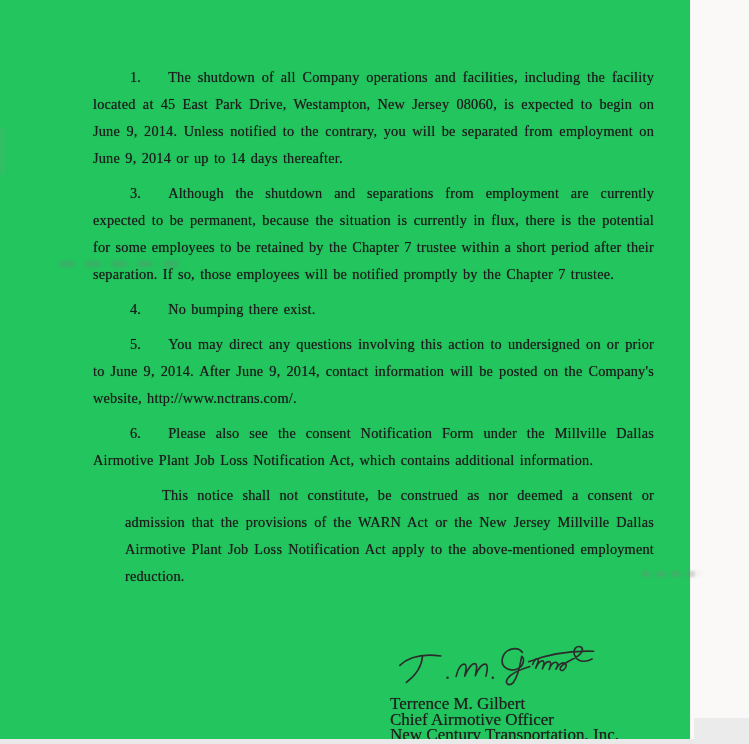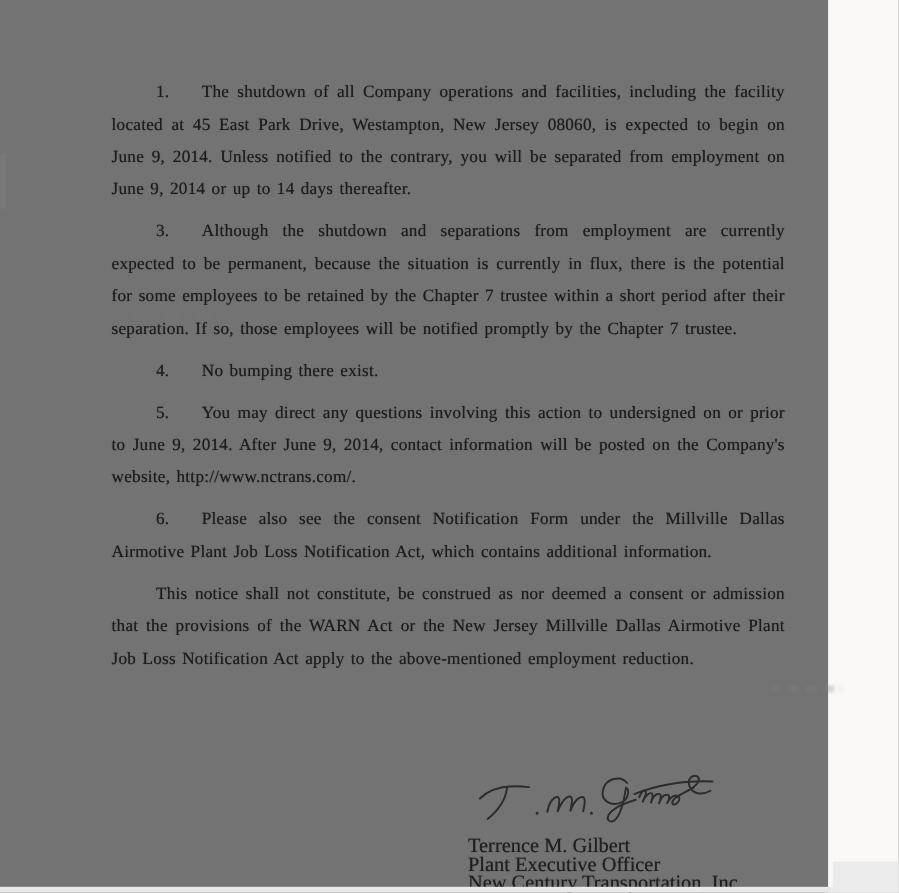--- a/index.html
+++ b/index.html
@@ -6,21 +6,21 @@
   body {
     width: 749px; height: 744px;
     background: #fdfdfd;
     font-family: "Liberation Serif", serif;
     overflow: hidden;
     position: relative;
   }
   .scan-page {
     position: absolute; left: 0; top: 0;
     width: 749px; height: 744px;
-    background: #737373;
+    background: #22c55e;
   }
   .page-edge-right {
     position: absolute; top: 0; right: 0;
     width: 58px; height: 744px;
     background: #fbf9f8;
     border-left: 1px solid #f2efee;
   }
   .text-column {
     position: absolute;
     left: 93px; top: 64px;
@@ -29,21 +29,21 @@
     font-size: 14.3px;
     line-height: 27px;
     text-align: justify;
     word-spacing: 1.5px;
     letter-spacing: 0.2px;
     filter: blur(0.32px);
     text-shadow: 0 0 0.7px rgba(35,35,35,0.75);
   }
   .para { margin: 0 0 8px 0; text-indent: 37px; }
   .para .num-gap { display: inline-block; width: 27px; }
-  .closing { margin-top: 8px; }
+  .closing { margin-top: 8px; margin-left: 32px; }
   .sig-block {
     position: absolute; left: 390px; top: 640px;
     width: 330px;
     color: #1f1f1f;
     filter: blur(0.3px);
     text-shadow: 0 0 0.7px rgba(35,35,35,0.7);
   }
   .sig-script {
     width: 212px; height: 50px;
     transform: rotate(-2.5deg);
@@ -110,21 +110,21 @@
       <path d="M28,13 C27,23 20,33 10,40"></path>
       <circle cx="53" cy="37" r="1.3"></circle>
       <path d="M62,36 C64,27 69,22 72,24 C74,26 72,31 71,36 C75,27 80,22 83,24 C85,26 83,31 82,36 C86,27 91,23 94,25 C96,27 94,33 93,37"></path>
       <circle cx="100" cy="39" r="1.3"></circle>
       <path d="M132,14 C127,7 114,9 111,19 C108,29 119,35 128,30 C133,27 134,20 131,18 C129,27 127,38 121,45 C117,49 112,46 115,41 C119,35 131,31 139,29"></path>
       <path d="M142,27 C144,22 147,20 148,22 C149,24 146,28 145,31 C147,26 151,23 153,24 C155,25 153,29 152,32 C154,27 157,24 160,25 C162,26 160,30 159,33 C161,28 164,25 167,26 C169,27 168,30 166,33 C168,29 172,26 175,27 C178,28 177,32 174,34 C171,36 169,33 172,30 C176,26 184,24 190,20 C194,17 196,13 193,11 C189,9 184,13 186,19 C188,26 196,28 204,24"></path>
       <path d="M138,24 C158,17 180,14 206,16"></path>
     </svg>
     <div class="sig-lines">
       <div>Terrence M. Gilbert</div>
-      <div>Plant Executive Officer</div>
+      <div>Chief Airmotive Officer</div>
       <div>New Century Transportation, Inc.</div>
     </div>
   </div>
 
   <div class="artifact smudge-left"></div>
   <div class="artifact smudge-right"></div>
   <div class="artifact edge-mark-left"></div>
   <div class="artifact bottom-strip"></div>
   <div class="artifact bottom-right-block"></div>
 

